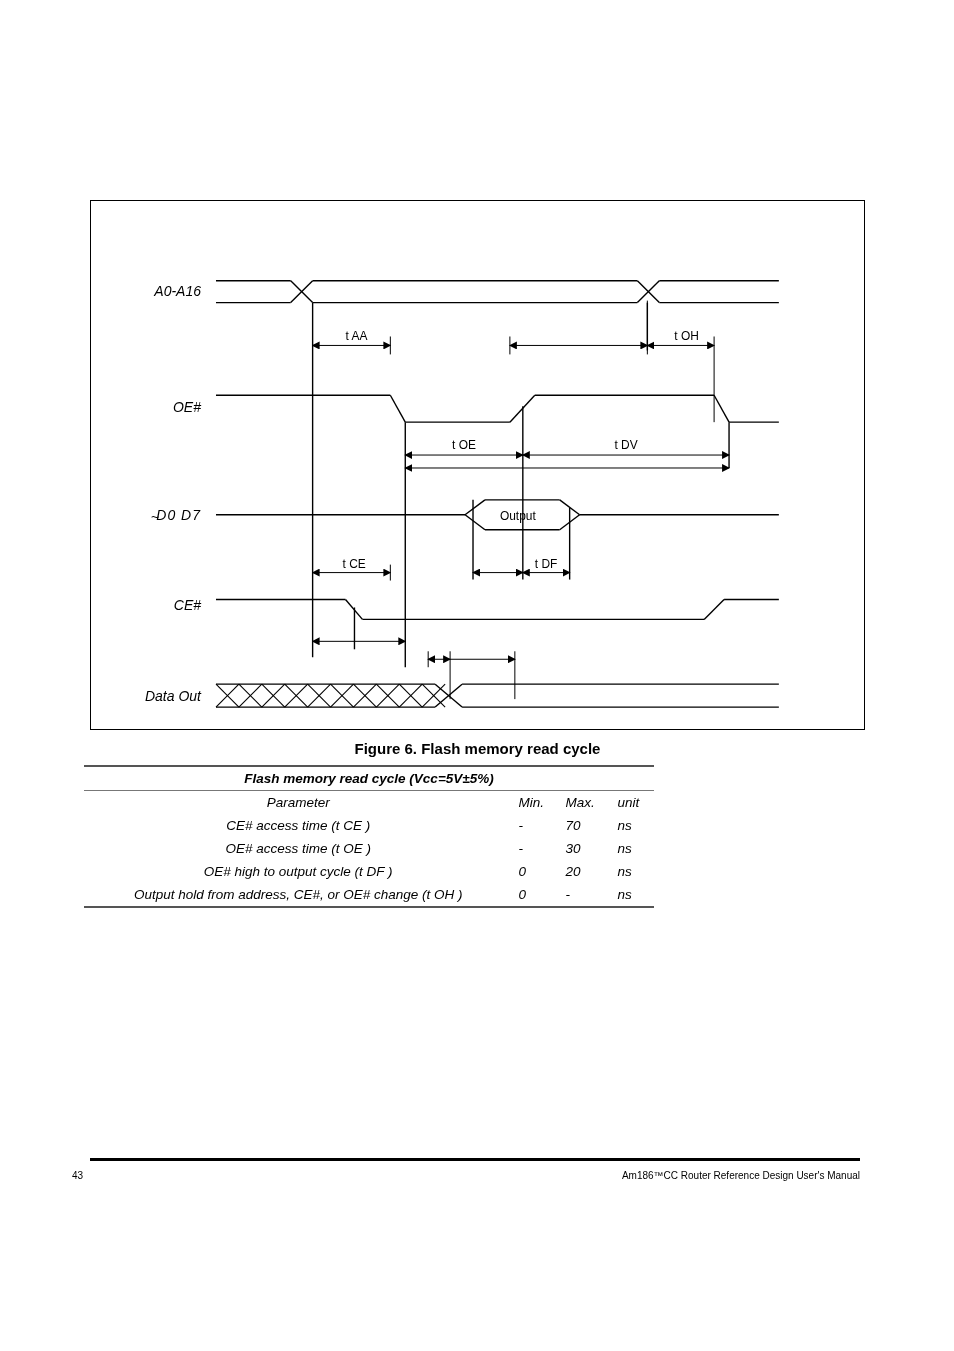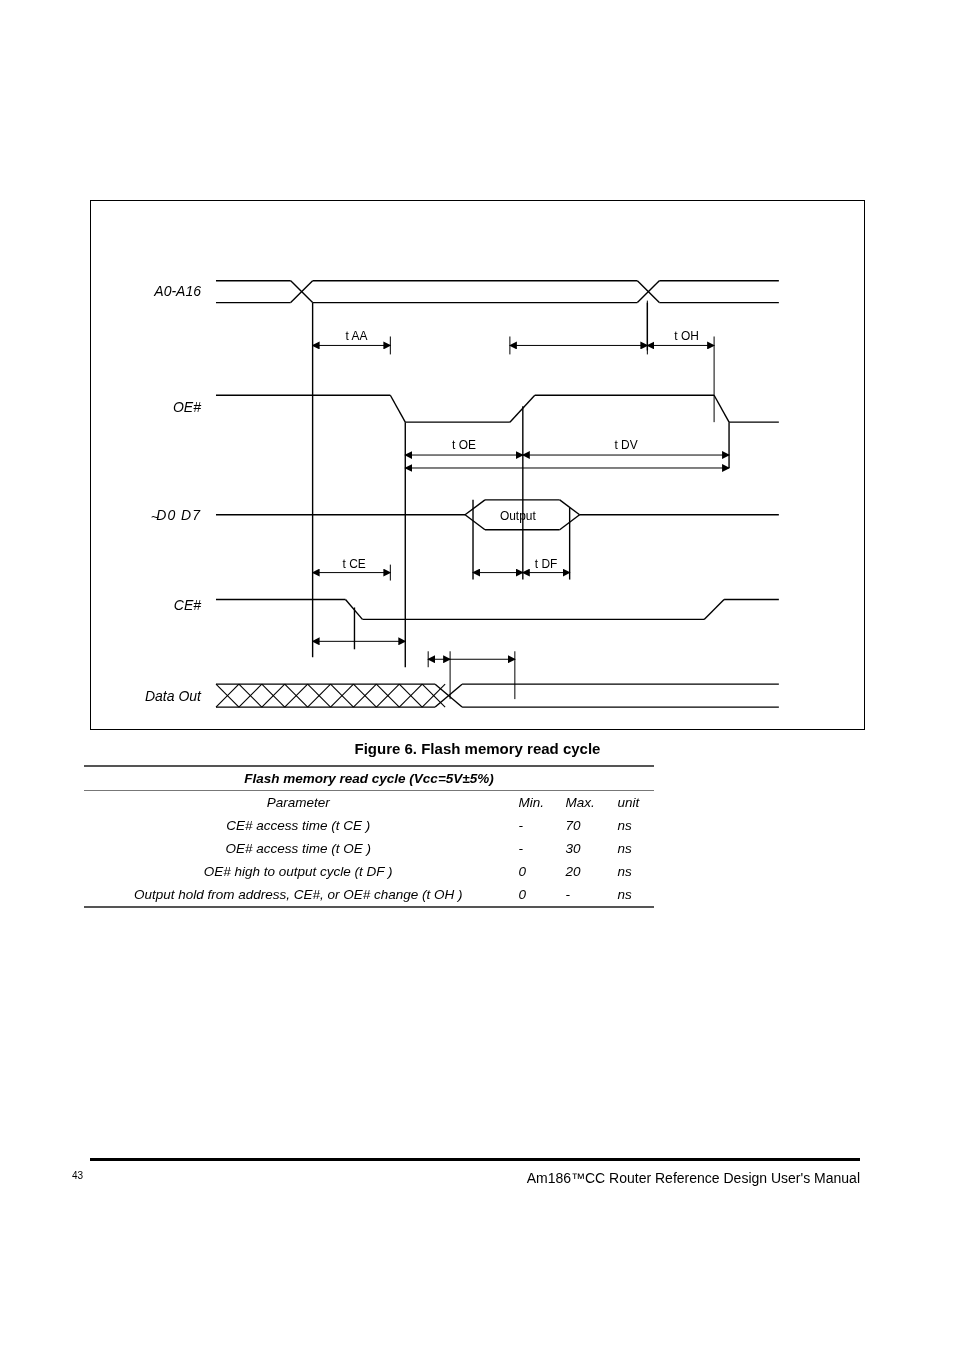--- a/index.html
+++ b/index.html
@@ -77,21 +77,21 @@
   .footer-pgnum {
     position: absolute;
     left: 72px;
     top: 1170px;
     font-size: 10px;
   }
   .footer-doc {
     position: absolute;
     right: 94px;
     top: 1170px;
-    font-size: 14px;
+    font-size: 10px;
   }
   .timing-text { font-size: 12px; font-family: Arial, sans-serif; }
 </style>
 </head>
 <body>
 
 <div class="page">
 
   <div class="figure-frame">
     <svg class="timing" viewBox="0 0 775 530">

